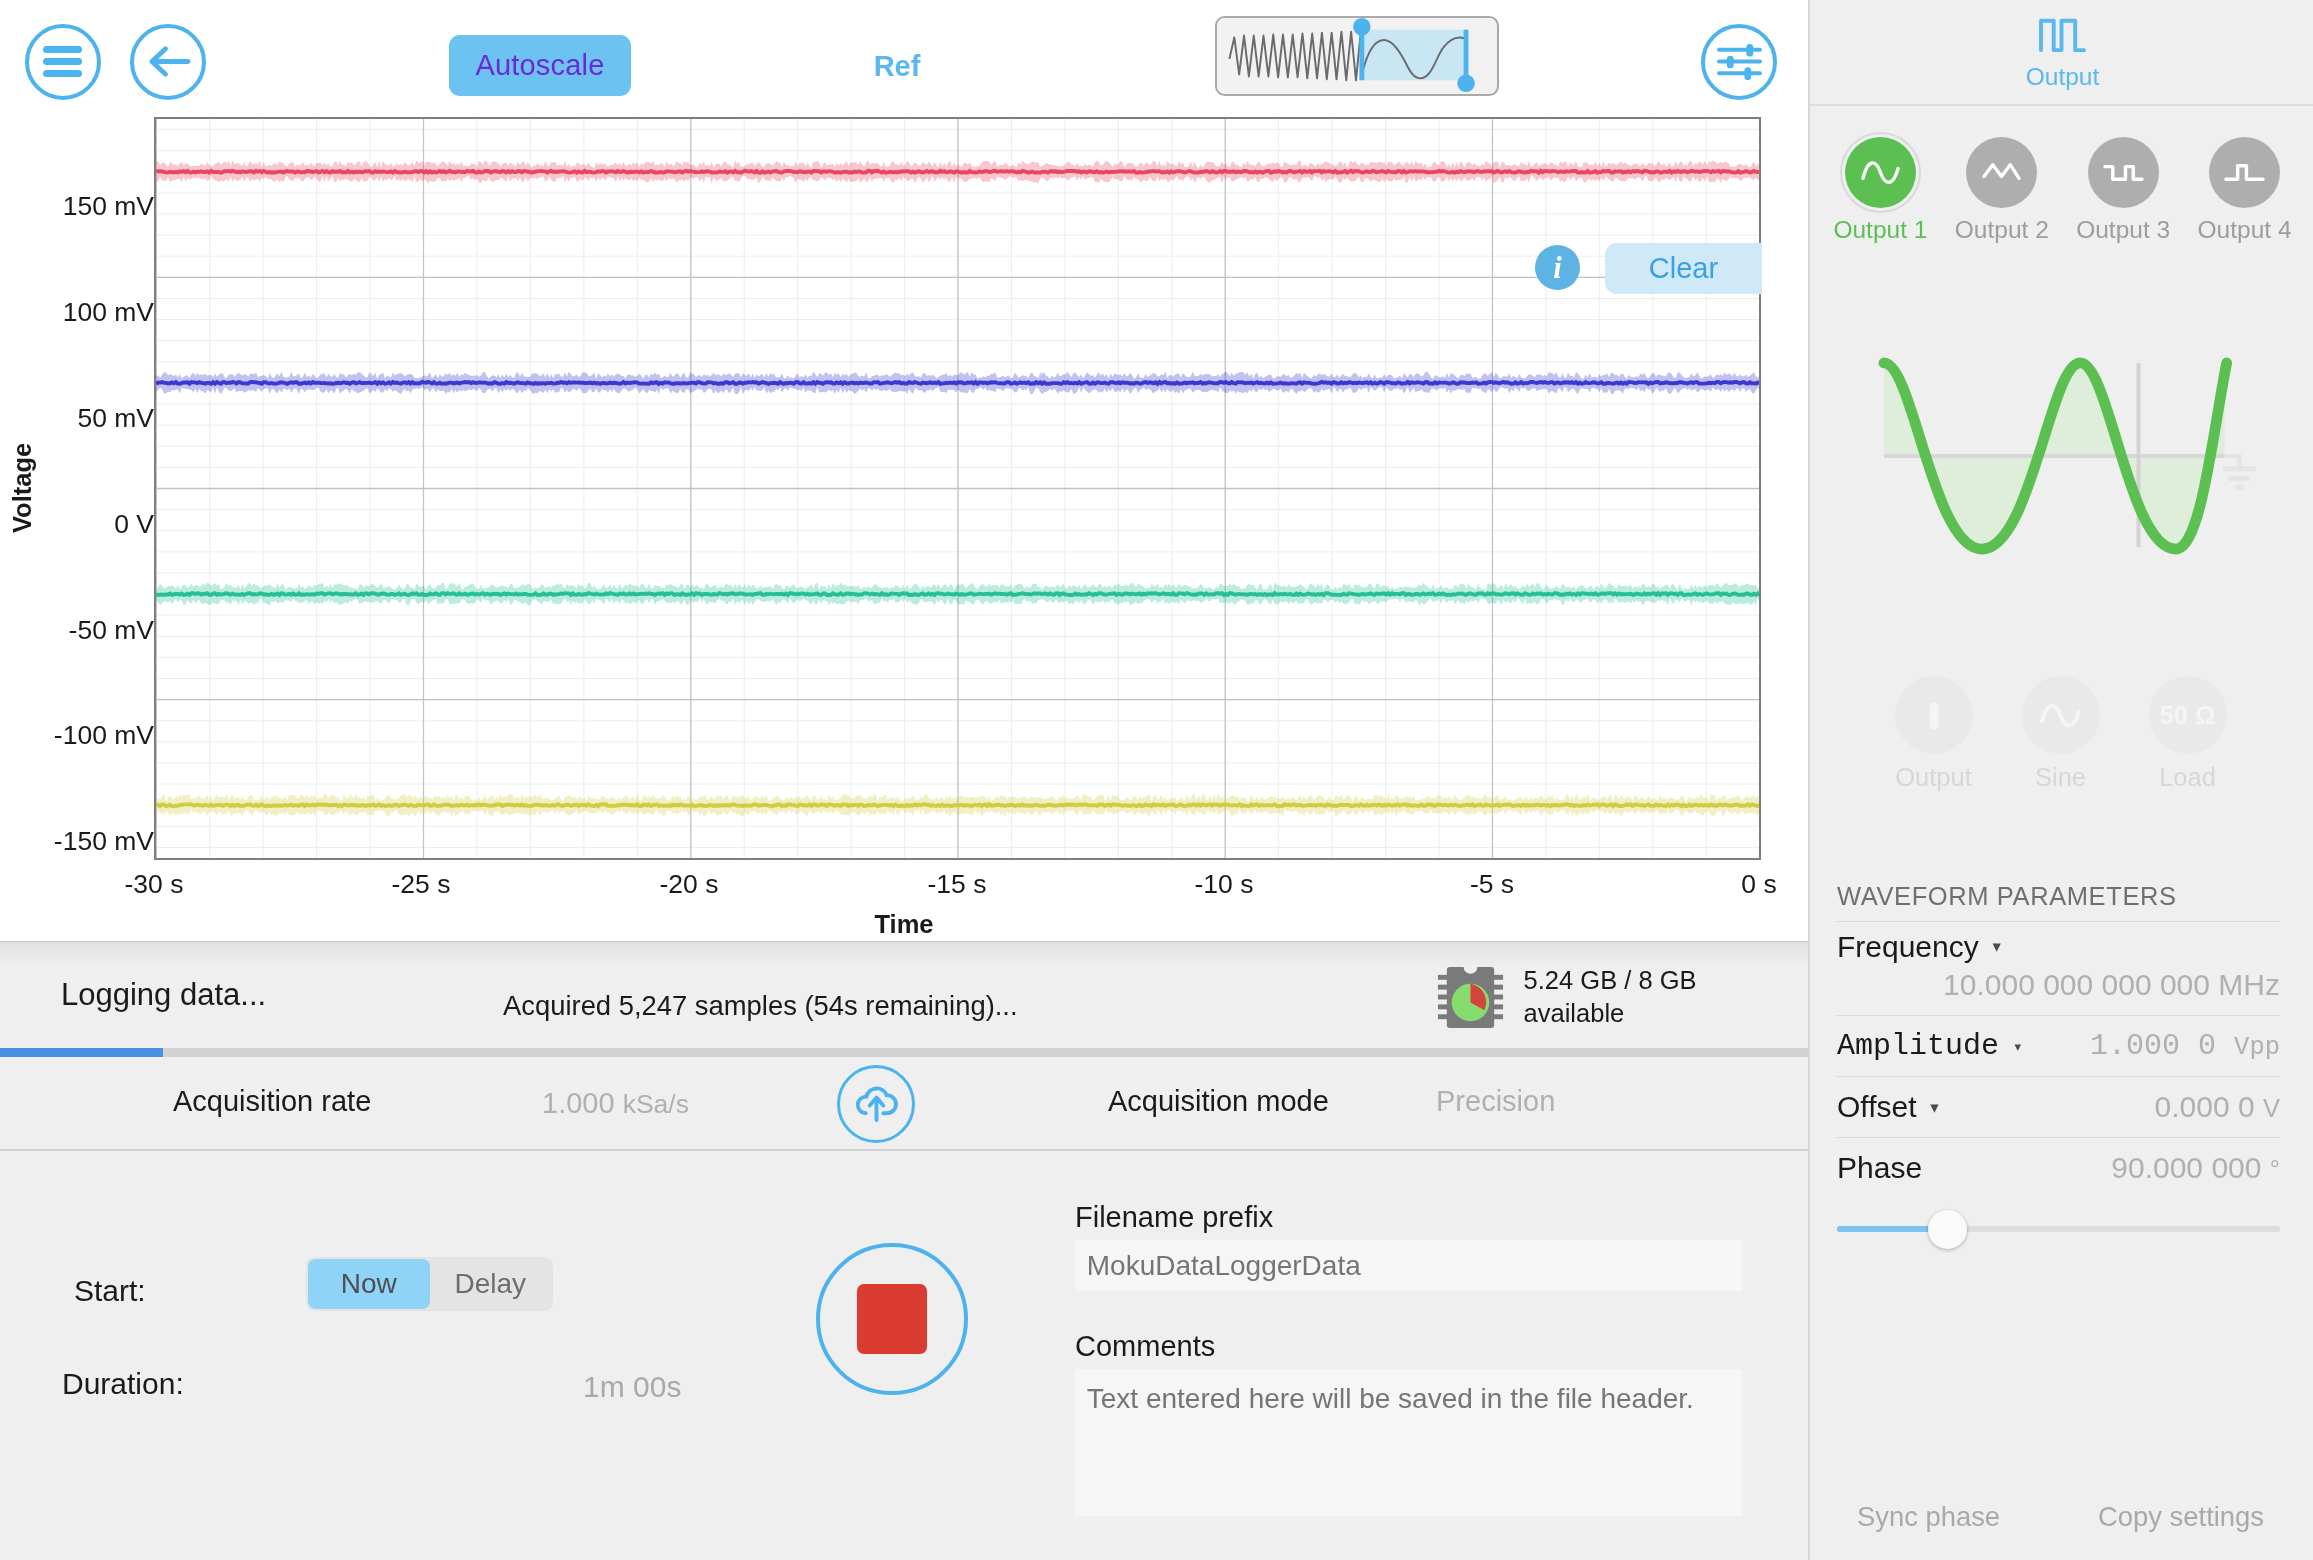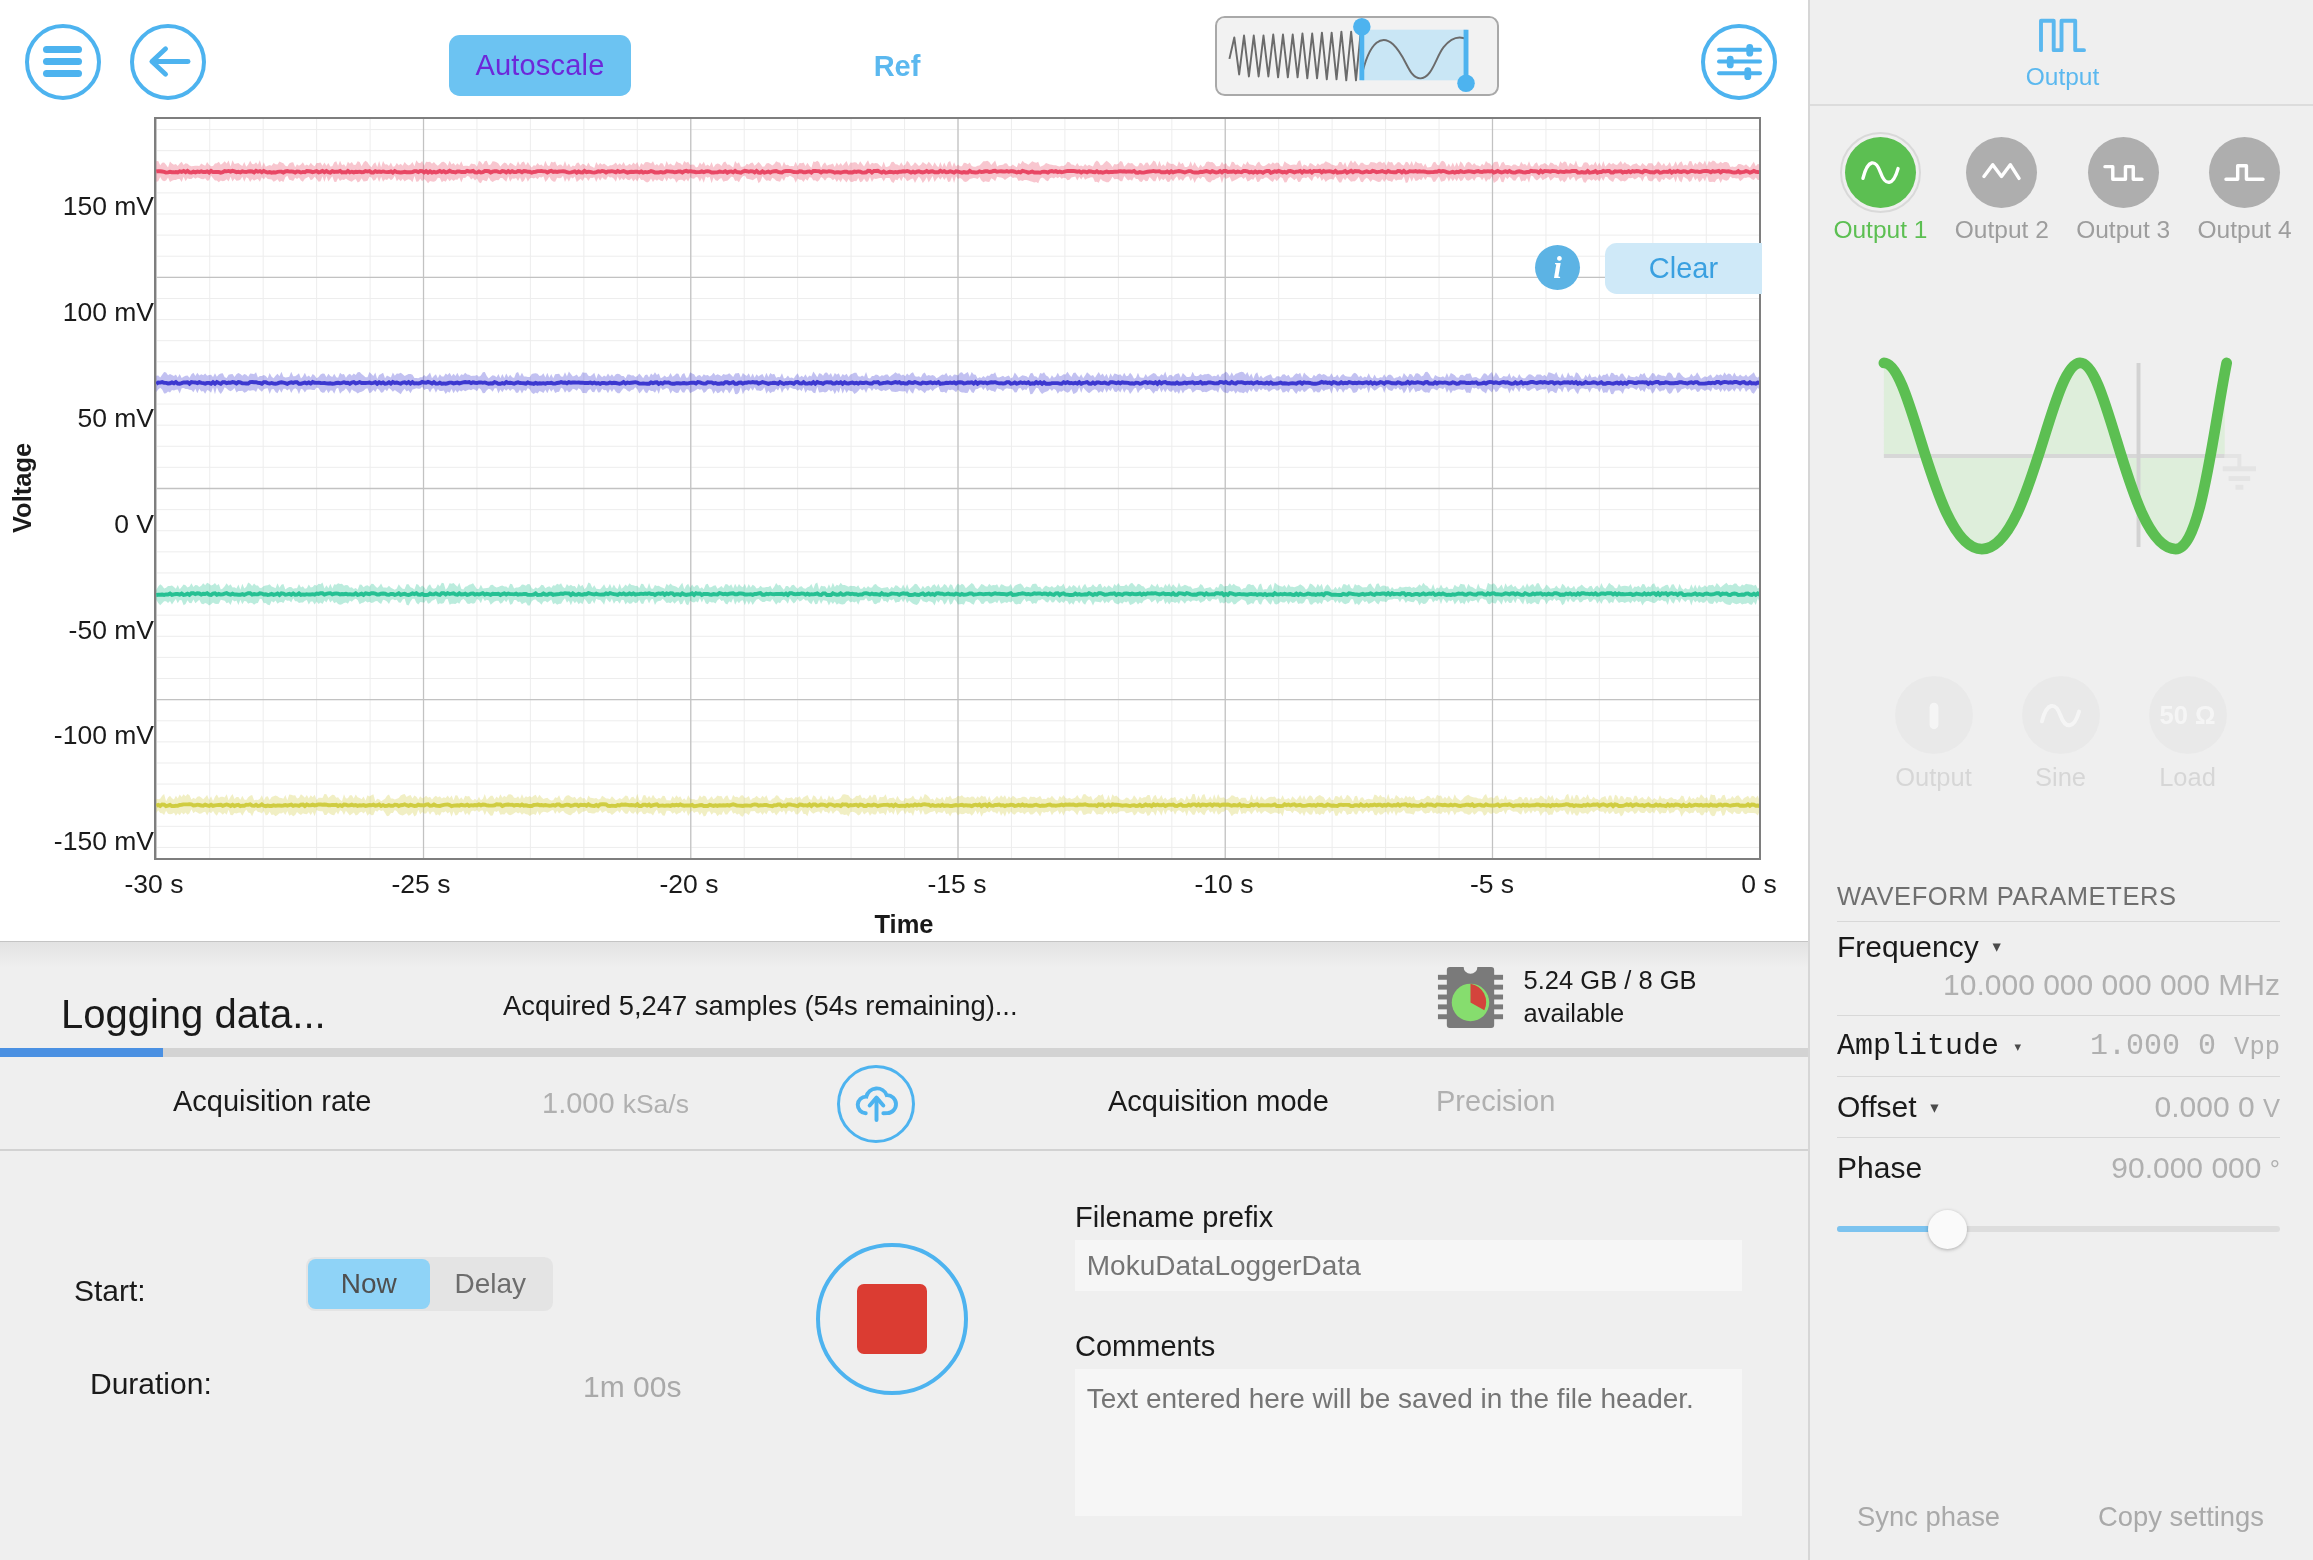--- a/index.html
+++ b/index.html
@@ -125,22 +125,22 @@
   }
 
   
   #status-bar {
     position: absolute; left: 0; top: 941px;
     width: 1808px; height: 116px;
     background: linear-gradient(#e2e2e2, #efefef 22%, #efefef);
     border-top: 1px solid #c4c4c4;
   }
   #logging-title {
-    position: absolute; left: 61px; top: 50px;
-    font-size: 40px; color: #1a1a1a;
+    position: absolute; left: 61px; top: 35px;
+    font-size: 31px; color: #1a1a1a;
   }
   #acquired-text {
     position: absolute; left: 503px; top: 48px;
     font-size: 27.4px; color: #1a1a1a;
   }
   #storage-group {
     position: absolute; left: 1435px; top: 18.6px;
     display:flex; align-items:center; gap: 17.6px;
   }
   #storage-icon svg { display:block; }
@@ -170,21 +170,21 @@
   #acq-mode-label  { position:absolute; left:1108px; top:28px; font-size:29px; color:#1a1a1a; }
   #acq-mode-value  { position:absolute; left:1436px; top:28px; font-size:29px; color:#b0b0b0; }
 
   
   #bottom-panel {
     position: absolute; left: 0; top: 1151px;
     width: 1808px; height: 410px;
     background: #efefef;
   }
   #start-label    { position:absolute; left:74px; top:1274px; font-size:30px; color:#1a1a1a; }
-  #duration-label { position:absolute; left:90px; top:1367px; font-size:30px; color:#1a1a1a; }
+  #duration-label { position:absolute; left:62px; top:1367px; font-size:30px; color:#1a1a1a; }
   #duration-value { position:absolute; left:583px; top:1370px; font-size:30px; color:#a9a9a9; }
   #start-segmented {
     position:absolute; left:306px; top:1257px;
     width: 247px; height: 54px;
     background:#e4e4e4; border-radius:8.8px;
     display:flex; padding:2px;
   }
   #start-segmented .seg {
     flex:1; display:flex; align-items:center; justify-content:center;
     font-size:28px; color:#6d6d6d; border-radius:7.8px; cursor:pointer;

